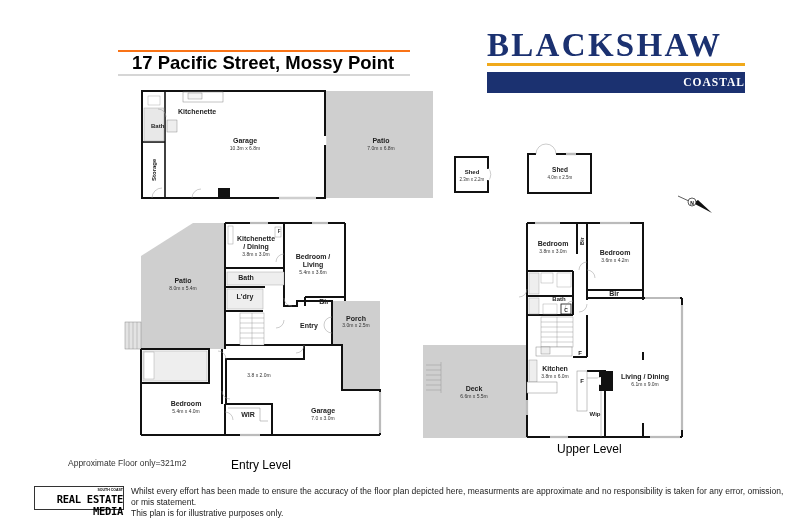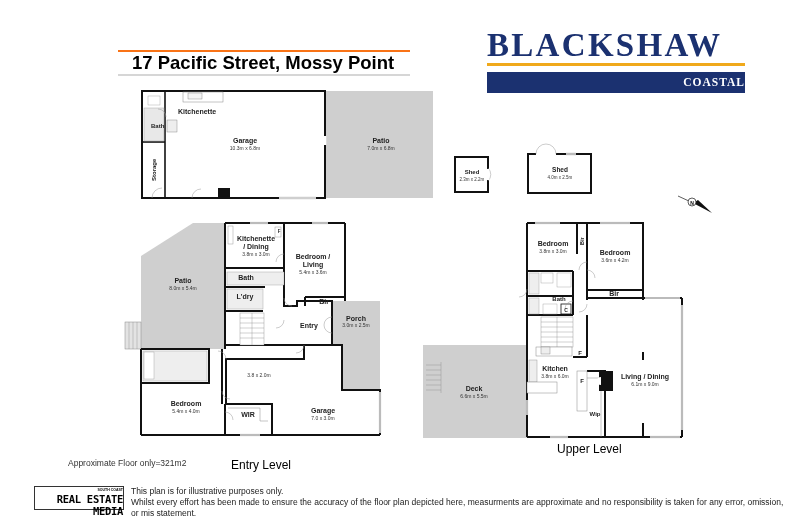--- a/index.html
+++ b/index.html
@@ -279,15 +279,15 @@
 
 <div class="area">Approximate Floor only=321m2</div>
 <div class="level" style="left:231px;top:458px;">Entry Level</div>
 <div class="level" style="left:521px;top:442px;margin-left:36px;">Upper Level</div>
 
 <div class="rem">
   <div class="rem-small">SOUTH COAST</div>
   <div class="rem-big">REAL ESTATE MEDIA</div>
 </div>
 <div class="disc">
+  <div>Whilst every effort has been made to ensure the accuracy of the floor plan depicted here, measurments are approximate and no responsibility is taken for any error, omission, or mis statement.</div>
   <div>This plan is for illustrative purposes only.</div>
-  <div>Whilst every effort has been made to ensure the accuracy of the floor plan depicted here, measurments are approximate and no responsibility is taken for any error, omission, or mis statement.</div>
 </div>
 
 </body></html>

